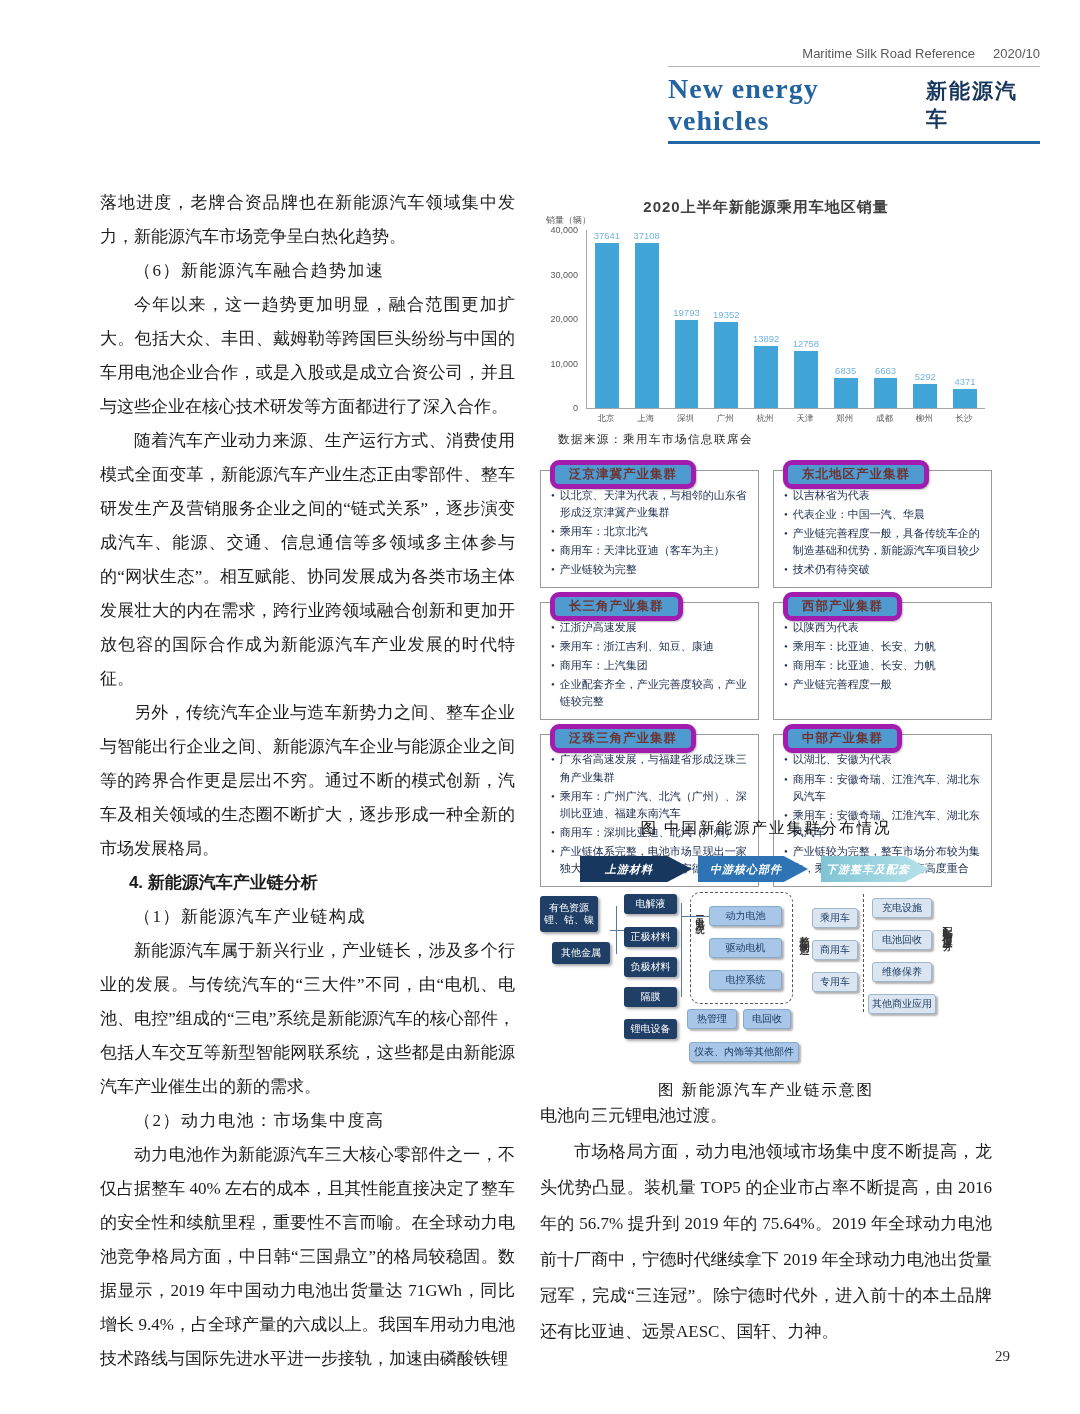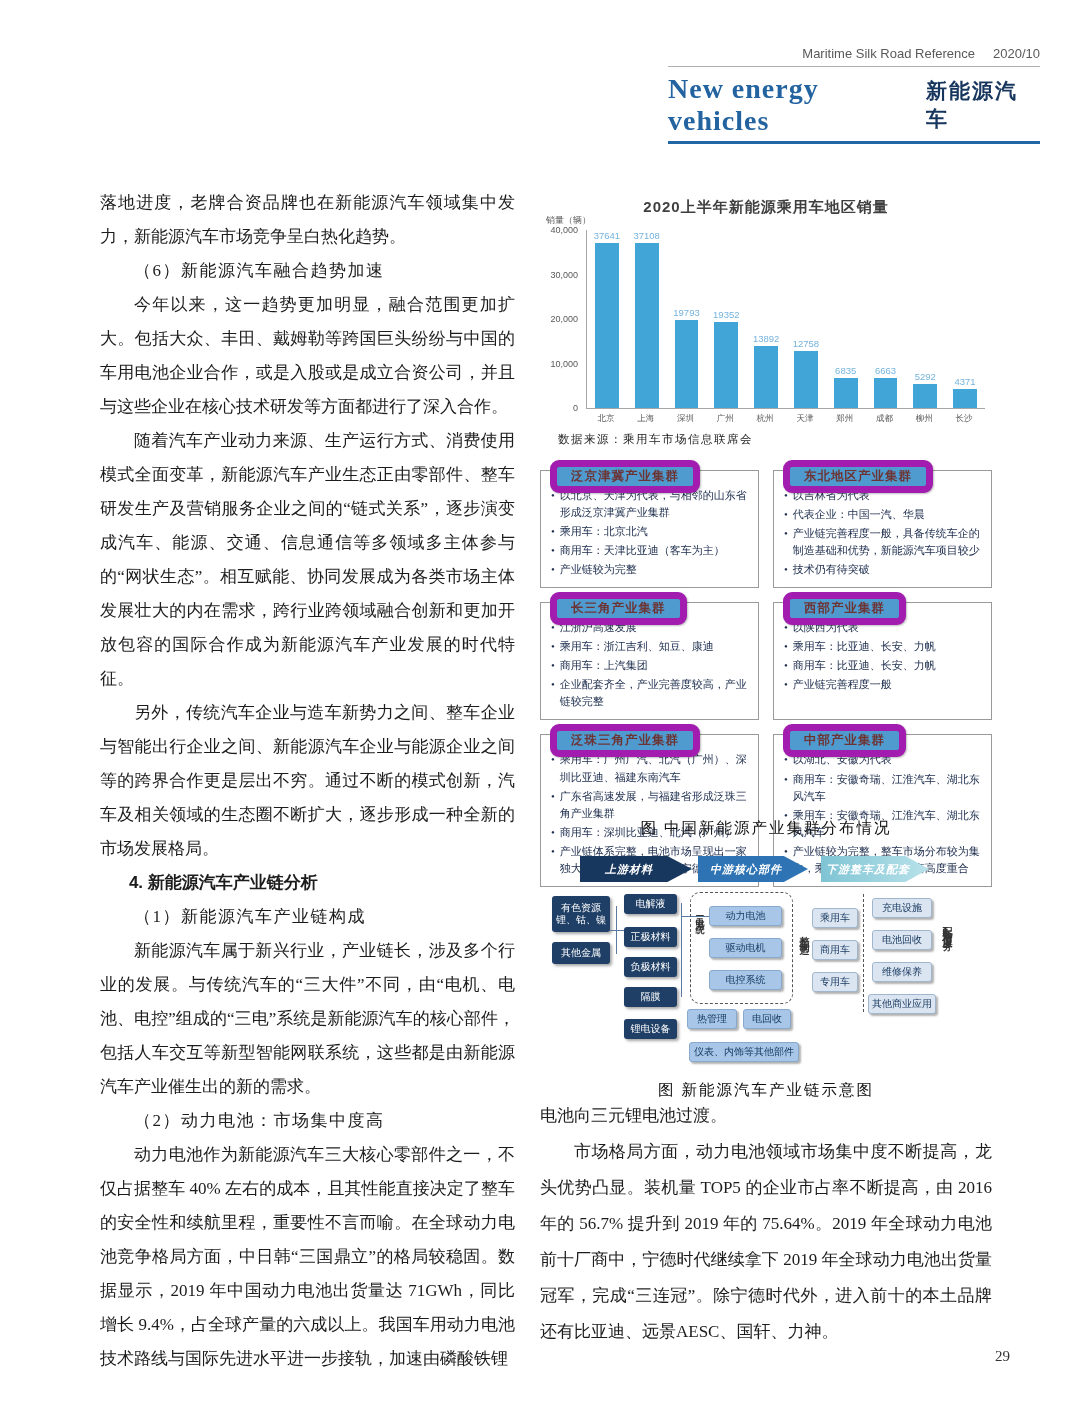--- a/index.html
+++ b/index.html
@@ -39,21 +39,21 @@
   .ytick{position:absolute;right:4px;font-size:9px;color:#595959;transform:translateY(-50%);}
   .xlabels{position:absolute;left:46px;top:221px;width:398px;display:flex;}
   .xlabel{flex:1;text-align:center;font-size:8.5px;color:#595959;}
   .chart-source{position:absolute;left:18px;top:240px;font-family:"Liberation Serif",serif;
                 font-size:11.5px;color:#222;letter-spacing:1.5px;}
 
   
   .clusters{position:absolute;left:540px;top:470px;width:452px;display:flex;gap:14px;}
   .cluster-stack{flex:1;display:flex;flex-direction:column;gap:14px;}
   .cluster-box{position:relative;border:1px solid #9a9a9a;background:#fff;padding:14px 7px 7px 7px;flex:1;}
-  .cluster-pill{position:absolute;top:-11px;left:9px;background:#4f9bd0;border:7px solid #a21caf;
+  .cluster-pill{position:absolute;top:-11px;left:9px;background:#4f9bd0;border:5px solid #a21caf;
                 border-radius:9px;padding:1px 14px;color:#6d3434;font-weight:bold;font-size:12.5px;
                 letter-spacing:1px;box-shadow:1px 1px 2px rgba(0,0,0,.25);white-space:nowrap;}
   .cluster-box ul{margin:2px 0 0 0;padding:0 0 0 3px;list-style:none;}
   .cluster-box li{display:flex;gap:5px;font-size:11px;line-height:1.55;color:#203050;margin-bottom:2px;}
   .cluster-box li::before{content:"•";color:#203050;}
 
   .fig-caption{position:absolute;text-align:center;font-size:15.5px;letter-spacing:2px;color:#111;width:452px;left:540px;}
 
   
   .diagram{position:absolute;left:540px;top:846px;width:452px;height:232px;font-size:10px;color:#17375e;}
@@ -193,22 +193,22 @@
         <ul>
           <li>江浙沪高速发展</li>
           <li>乘用车：浙江吉利、知豆、康迪</li>
           <li>商用车：上汽集团</li>
           <li>企业配套齐全，产业完善度较高，产业链较完整</li>
         </ul>
       </div>
       <div class="cluster-box">
         <span class="cluster-pill">泛珠三角产业集群</span>
         <ul>
+          <li>广东省高速发展，与福建省形成泛珠三角产业集群</li>
           <li>乘用车：广州广汽、北汽（广州）、深圳比亚迪、福建东南汽车</li>
-          <li>广东省高速发展，与福建省形成泛珠三角产业集群</li>
           <li>商用车：深圳比亚迪、北汽（广州）</li>
           <li>产业链体系完整，电池市场呈现出一家独大的垄断态势，如福建宁德时代</li>
         </ul>
       </div>
     </div>
     <div class="cluster-stack">
       <div class="cluster-box">
         <span class="cluster-pill">东北地区产业集群</span>
         <ul>
           <li>以吉林省为代表</li>
@@ -238,21 +238,21 @@
     </div>
   </div>
 
   <div class="fig-caption" style="top:818px;">图  中国新能源产业集群分布情况</div>
 
   <div class="diagram">
     <div class="d-arrow" style="left:40px;top:10px;width:98px;background:#17375e;">上游材料</div>
     <div class="d-arrow" style="left:158px;top:10px;width:96px;background:#2e74b5;">中游核心部件</div>
     <div class="d-arrow" style="left:281px;top:10px;width:94px;background:linear-gradient(90deg,#7fc4d4,#b8e2ea);">下游整车及配套</div>
 
-    <div class="d-dark" style="left:12px;top:50px;width:58px;height:36px;flex-direction:column;">
+    <div class="d-dark" style="left:0;top:50px;width:58px;height:36px;flex-direction:column;">
       <span>有色资源</span>
       <span>锂、钴、镍</span>
     </div>
     <div class="d-dark" style="left:12px;top:96px;width:58px;height:22px;">其他金属</div>
 
     <div class="d-line" style="left:76px;top:60px;width:1px;height:48px;"></div>
     <div class="d-line" style="left:70px;top:84px;width:14px;height:1px;"></div>
 
     <div class="d-dark" style="left:84px;top:48px;width:53px;height:20px;">电解液</div>
     <div class="d-dark" style="left:84px;top:81px;width:53px;height:20px;">正极材料</div>

